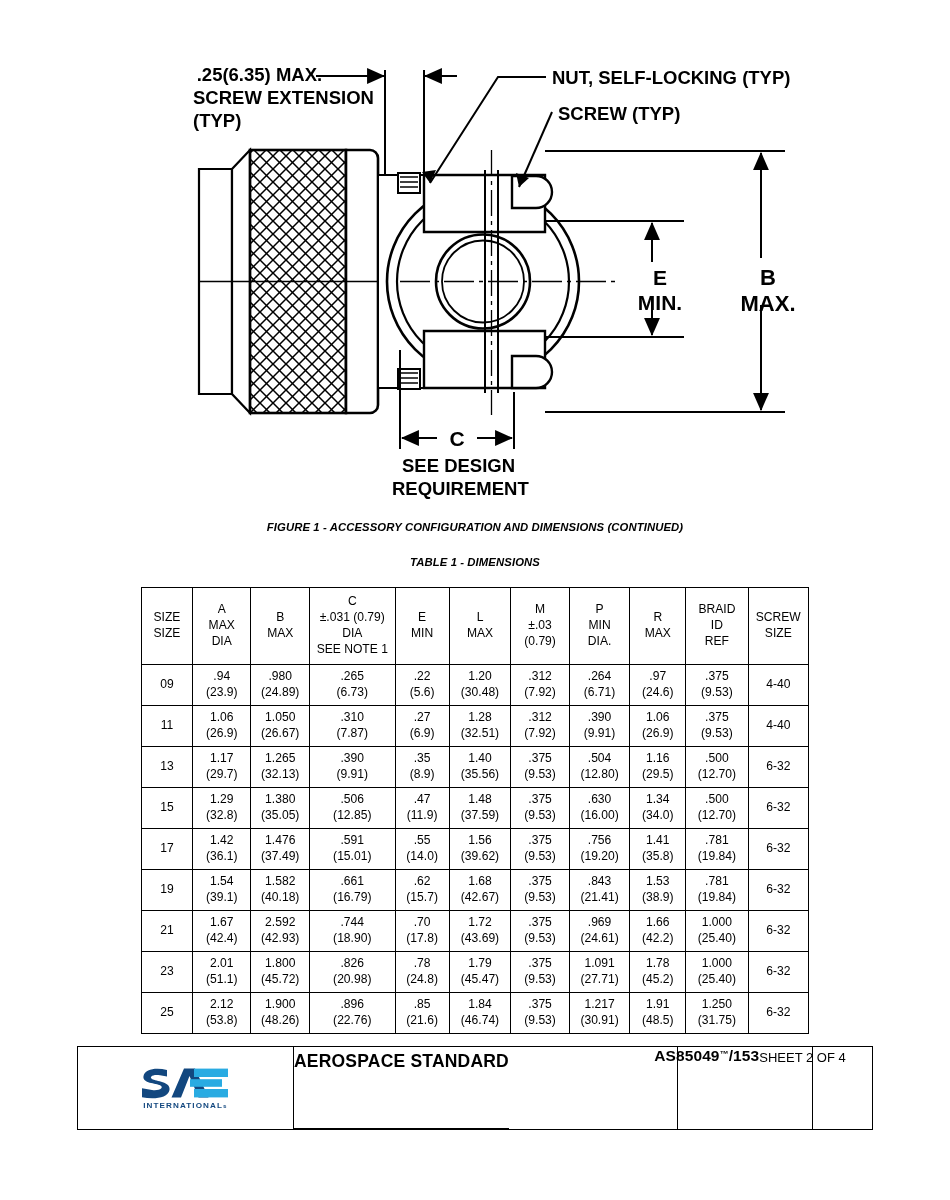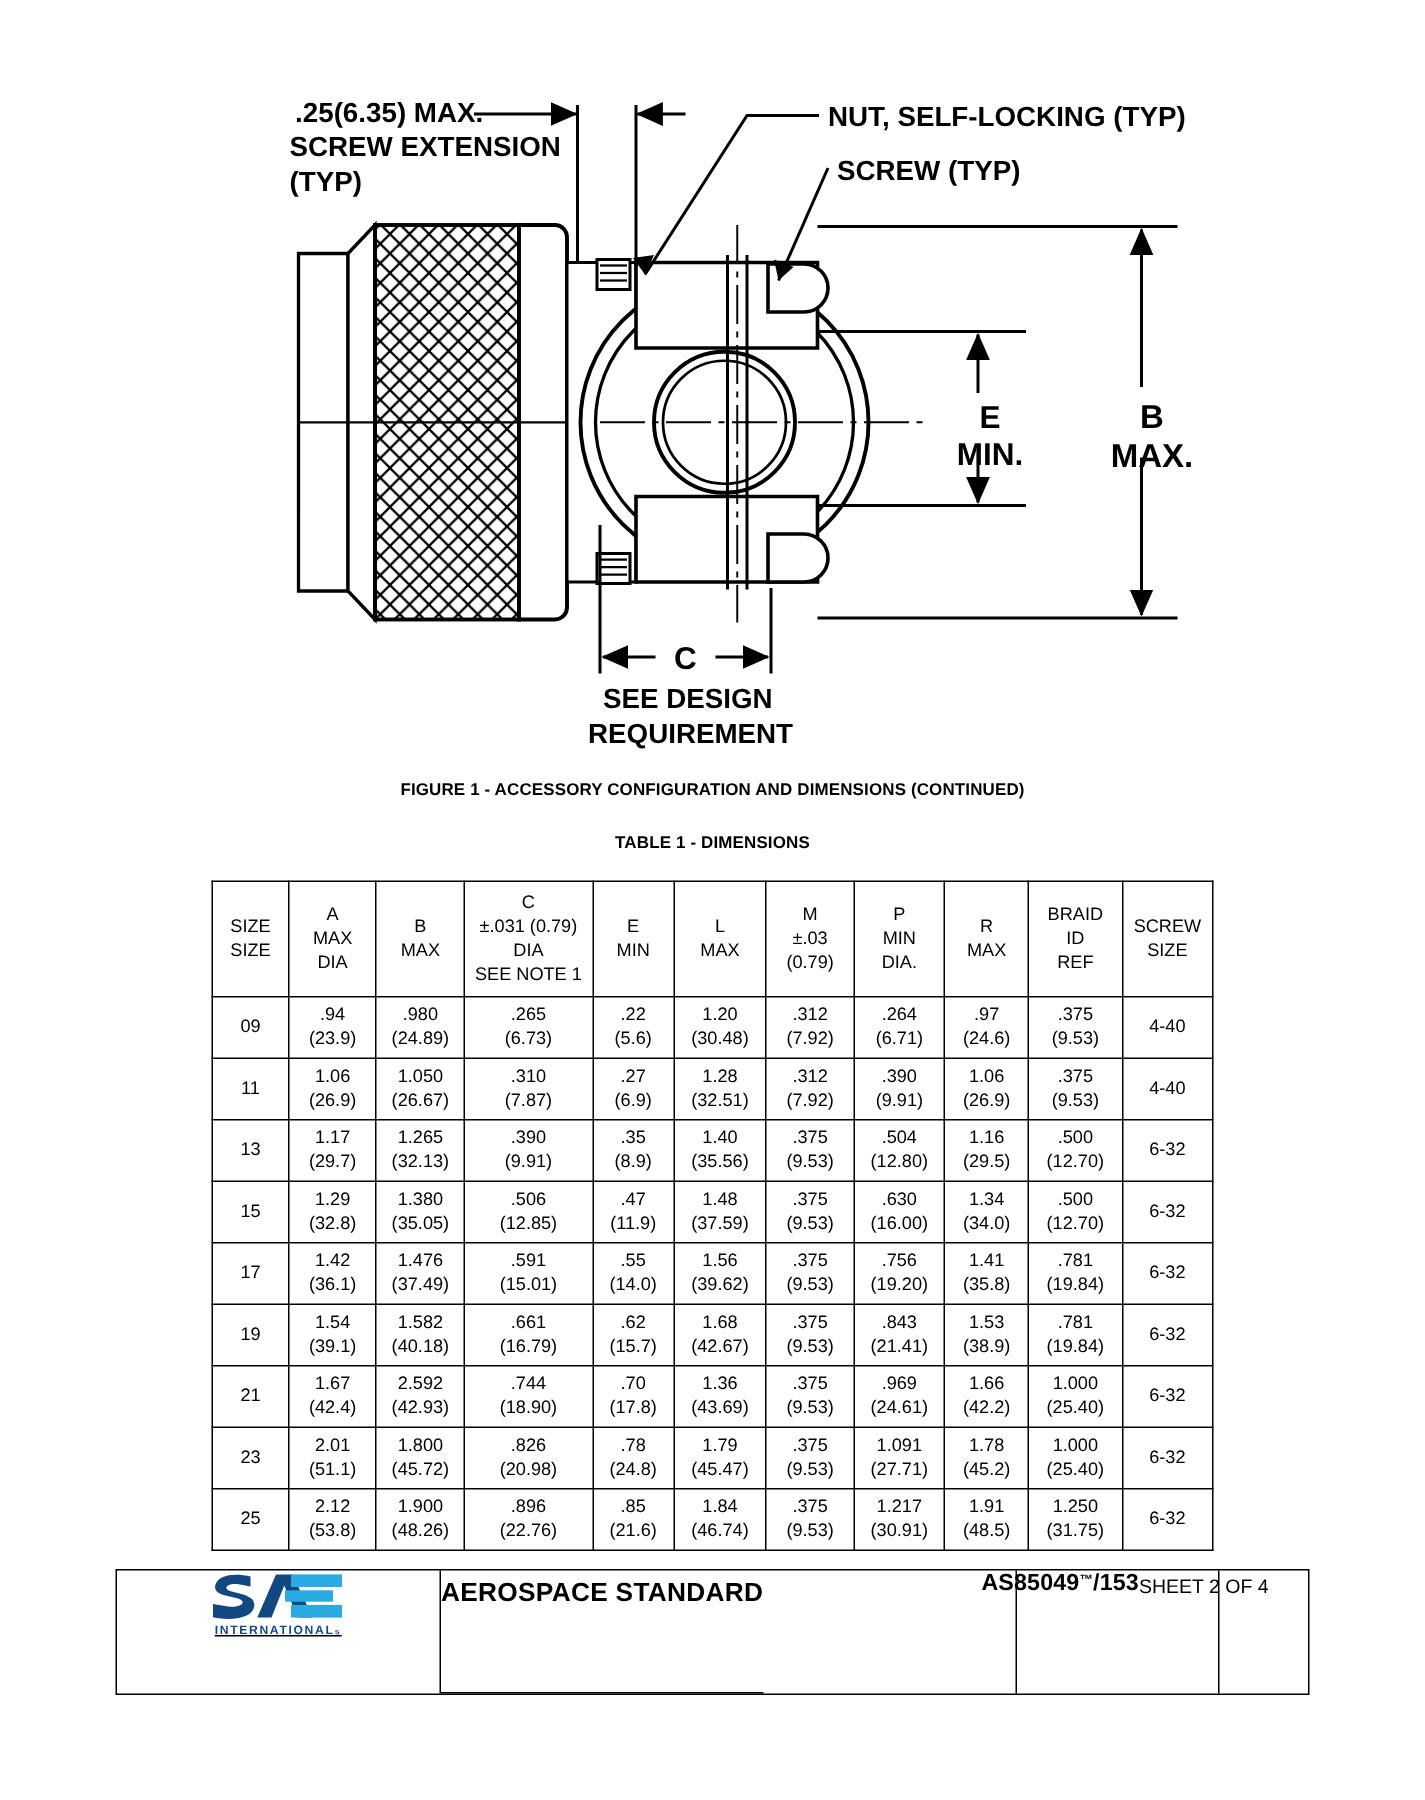--- a/index.html
+++ b/index.html
@@ -24,20 +24,21 @@
     height: 505px;
   }
   #drawing-svg { display: block; }
 
   
   .caption {
     position: absolute;
     width: 950px;
     text-align: center;
     font-weight: bold;
+    font-style: italic;
     letter-spacing: 0.1px;
   }
   #figure-caption { top: 521px; font-size: 11.3px; }
   #table-caption  { top: 556px; font-size: 11.3px; }
 
   
   #dimensions-table-wrap {
     position: absolute;
     left: 141px;
     top: 587px;
@@ -90,22 +91,21 @@
   }
   .tb-cell {
     border-right: 1.6px solid #000;
     box-sizing: border-box;
     display: flex;
     flex-direction: row;
     justify-content: center;
   }
   #tb-logo-cell {
     width: 216px;
-    align-items: flex-start;
-    text-decoration: underline;
+    align-items: center;
   }
   #tb-center-cell {
     flex: 1 1 auto;
     justify-content: flex-start;
   }
   #tb-doc-cell {
     width: 135px;
     padding-left: 10px;
     justify-content: center;
   }
@@ -606,21 +606,21 @@
           </td>
           <td>
             <span class="v1">.744</span>
             <span class="v2">(18.90)</span>
           </td>
           <td>
             <span class="v1">.70</span>
             <span class="v2">(17.8)</span>
           </td>
           <td>
-            <span class="v1">1.36</span>
+            <span class="v1">1.72</span>
             <span class="v2">(43.69)</span>
           </td>
           <td>
             <span class="v1">.375</span>
             <span class="v2">(9.53)</span>
           </td>
           <td>
             <span class="v1">.969</span>
             <span class="v2">(24.61)</span>
           </td>

